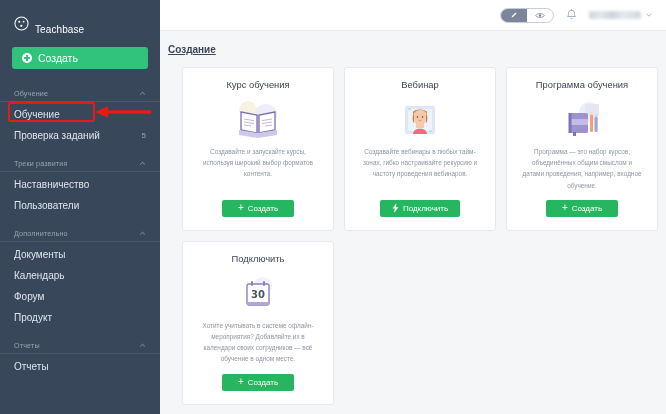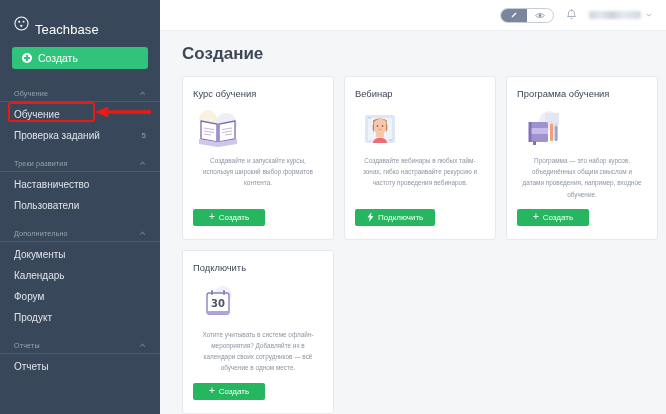--- a/index.html
+++ b/index.html
@@ -19,21 +19,21 @@
     position: relative;
     overflow: hidden;
   }
   .brand {
     display: flex; align-items: center; gap: 6px;
     padding: 12px 0 0 14px;
     height: 34px;
   }
   .brand-logo { width: 15px; height: 15px; display:block; }
   .brand-name {
-    color: #ffffff; font-size: 13px; letter-spacing: .1px; margin-top: 12px;
+    color: #ffffff; font-size: 10px; letter-spacing: .1px; margin-top: 12px;
   }
   .create-btn {
     margin: 13px 12px 0 12px;
     height: 22px;
     background: #2fc37c;
     border-radius: 3px;
     display: flex; align-items: center; gap: 6px;
     padding-left: 10px;
     cursor: pointer;
   }
@@ -100,37 +100,38 @@
   .bell { cursor: pointer; display:block; }
   .user-block { display: flex; align-items: center; gap: 5px; cursor: pointer; }
   .user-name-blur {
     width: 52px; height: 8px; border-radius: 2px;
     background: linear-gradient(90deg,#cfd5de 0%, #e3e7ec 22%, #cdd3dc 44%, #e6e9ee 66%, #d2d8e0 100%);
     filter: blur(1.6px);
   }
   .caret-down { width: 6px; height: 4px; display:block; }
 
   .page-title {
-    font-size: 17px; color: #3d4756;
-    padding: 13px 0 0 22px;
+    font-size: 10px; color: #3d4756;
+    padding: 13px 0 0 8px;
+    text-decoration: underline;
   }
 
   .cards {
     display: flex; flex-wrap: wrap;
     gap: 10px;
     padding: 12px 0 0 22px;
     width: 506px;
   }
   .card {
     width: 152px;
     background: #ffffff;
     border: 1px solid #e6eaee;
     border-radius: 3px;
     padding: 11px 10px 13px 10px;
-    display: flex; flex-direction: column; align-items: flex-start;
+    display: flex; flex-direction: column; align-items: center;
   }
   .card.tall { min-height: 147px; }
   .card-title { font-size: 9.4px; color: #3d4756; text-align: center; }
   .card-art { height: 52px; display:flex; align-items:center; justify-content:center; margin-top: 4px;}
   .card-desc {
     font-size: 6.4px; line-height: 1.75; color: #8d96a3;
     text-align: center; padding: 0 4px;
     flex: 1 1 auto;
   }
   .card-btn {

